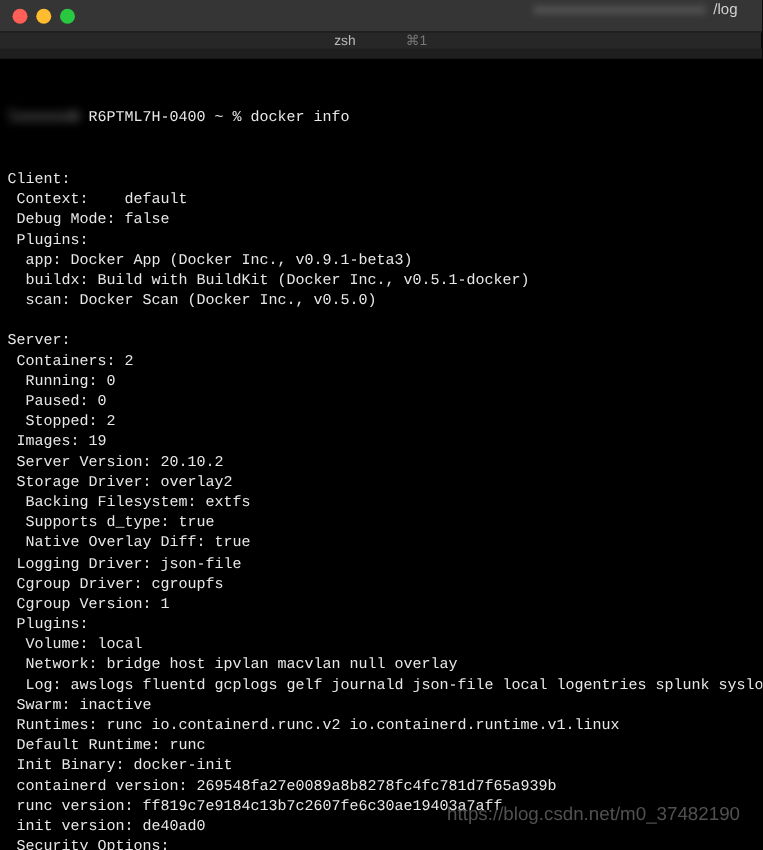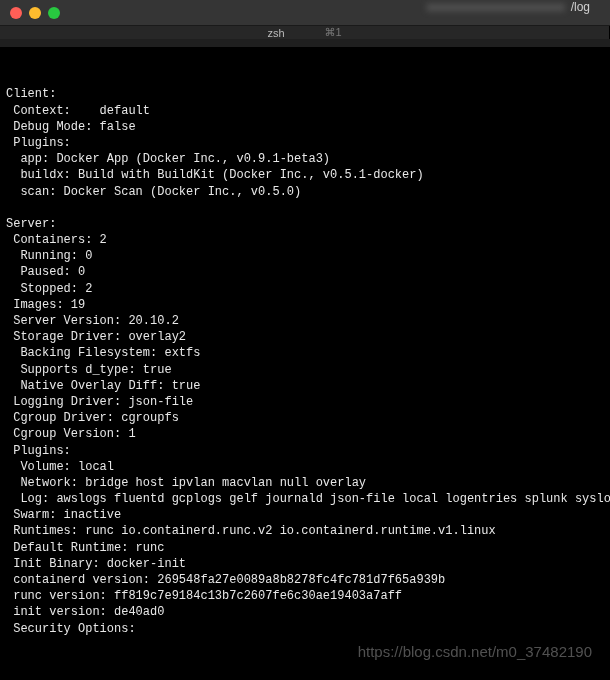--- a/index.html
+++ b/index.html
@@ -94,16 +94,17 @@
 </div>
 
 <div class="tabbar">
   <div class="tab active">
     <span>zsh</span>
     <span class="shortcut">⌘1</span>
   </div>
 </div>
 
 <div class="terminal">
+  <div class="line"><span class="blurred">lxxxxxxD</span> <span>R6PTML7H-0400</span> <span>~</span> <span>%</span> <span>docker info</span></div>
   <div id="output"><div class="line">Client:</div><div class="line"> Context:    default</div><div class="line"> Debug Mode: false</div><div class="line"> Plugins:</div><div class="line">  app: Docker App (Docker Inc., v0.9.1-beta3)</div><div class="line">  buildx: Build with BuildKit (Docker Inc., v0.5.1-docker)</div><div class="line">  scan: Docker Scan (Docker Inc., v0.5.0)</div><div class="line">&nbsp;</div><div class="line">Server:</div><div class="line"> Containers: 2</div><div class="line">  Running: 0</div><div class="line">  Paused: 0</div><div class="line">  Stopped: 2</div><div class="line"> Images: 19</div><div class="line"> Server Version: 20.10.2</div><div class="line"> Storage Driver: overlay2</div><div class="line">  Backing Filesystem: extfs</div><div class="line">  Supports d_type: true</div><div class="line">  Native Overlay Diff: true</div><div class="line"> Logging Driver: json-file</div><div class="line"> Cgroup Driver: cgroupfs</div><div class="line"> Cgroup Version: 1</div><div class="line"> Plugins:</div><div class="line">  Volume: local</div><div class="line">  Network: bridge host ipvlan macvlan null overlay</div><div class="line">  Log: awslogs fluentd gcplogs gelf journald json-file local logentries splunk syslog</div><div class="line"> Swarm: inactive</div><div class="line"> Runtimes: runc io.containerd.runc.v2 io.containerd.runtime.v1.linux</div><div class="line"> Default Runtime: runc</div><div class="line"> Init Binary: docker-init</div><div class="line"> containerd version: 269548fa27e0089a8b8278fc4fc781d7f65a939b</div><div class="line"> runc version: ff819c7e9184c13b7c2607fe6c30ae19403a7aff</div><div class="line"> init version: de40ad0</div><div class="line"> Security Options:</div></div>
 </div>
 
 <div class="watermark">https://blog.csdn.net/m0_37482190</div>
 
 </body></html>

